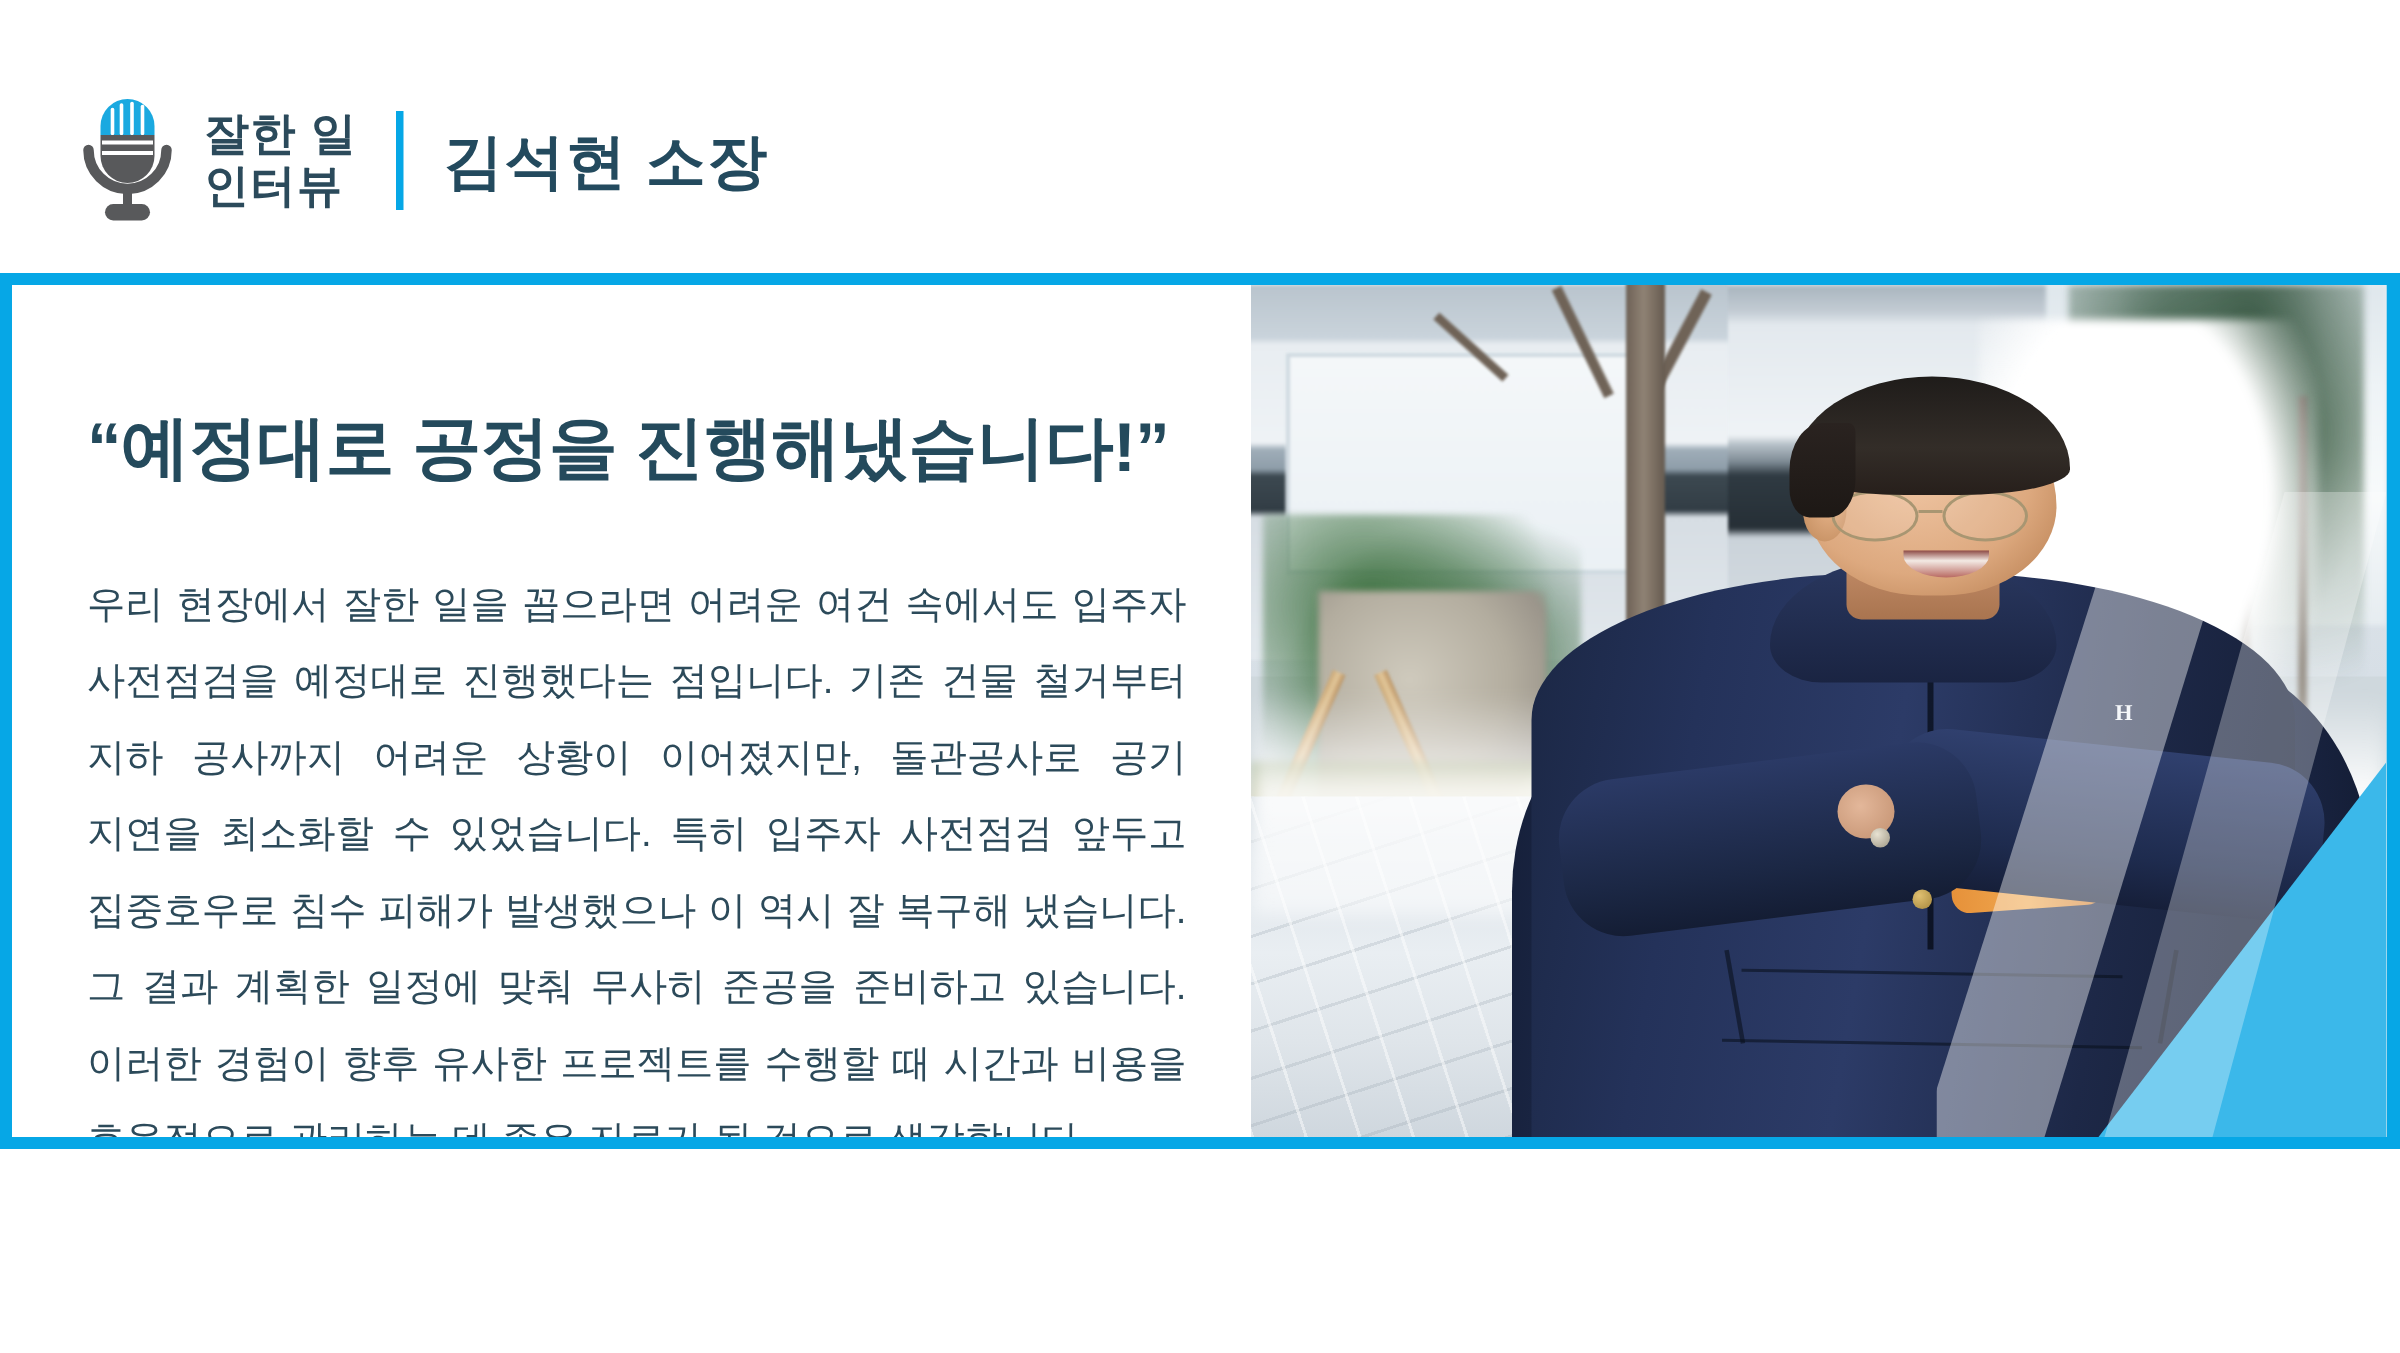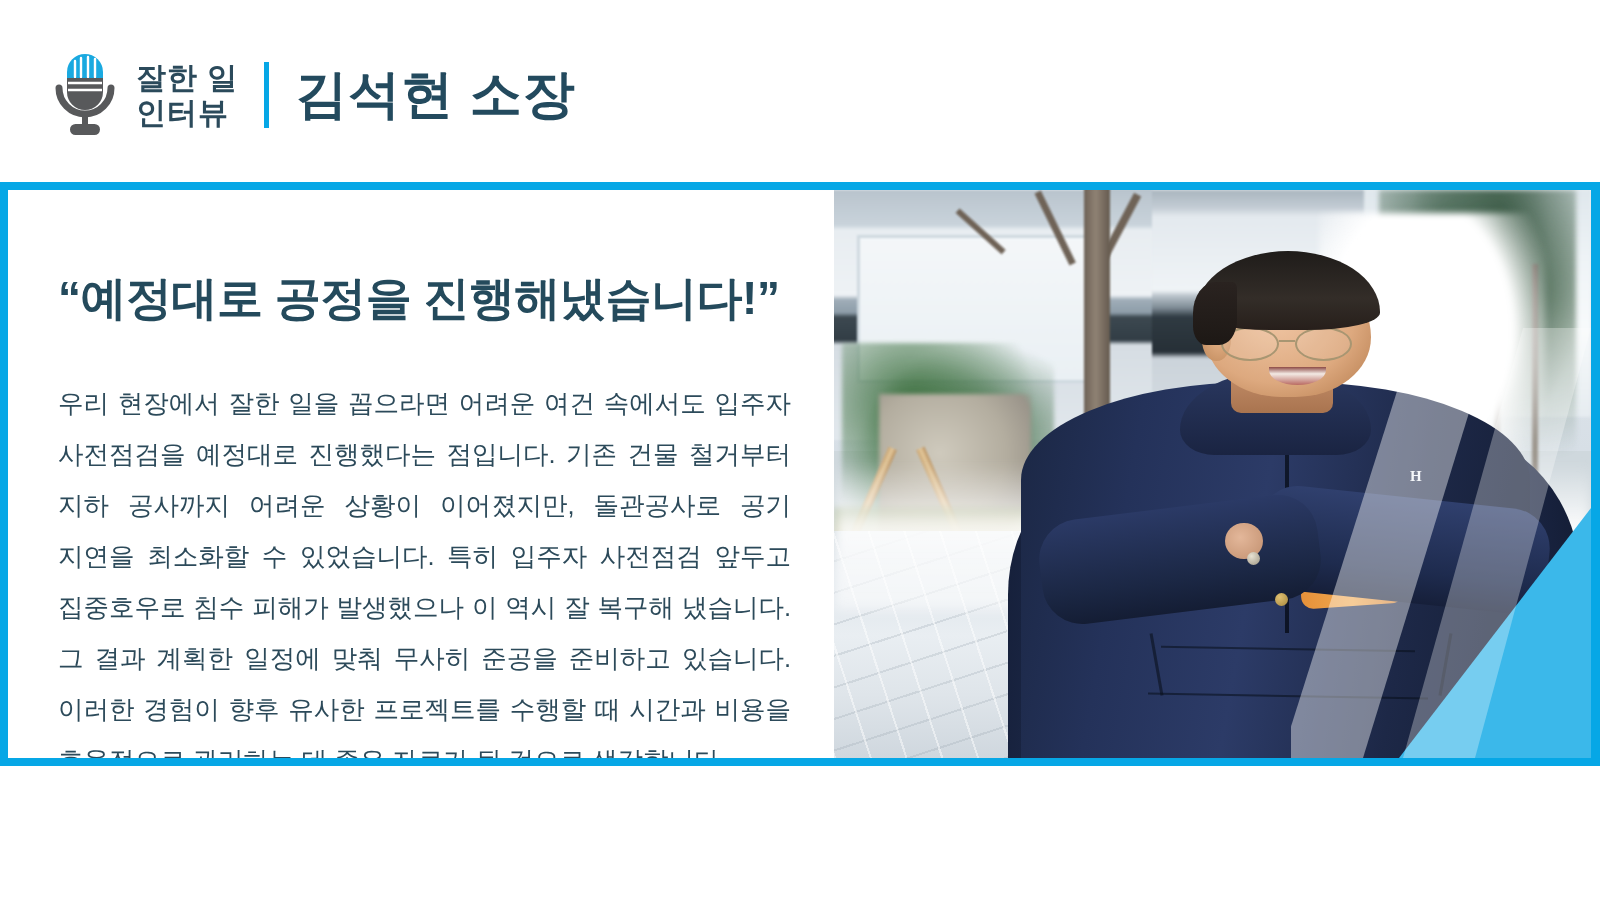--- a/index.html
+++ b/index.html
@@ -9,21 +9,21 @@
     width: 1600px;
     height: 902px;
     background: #ffffff;
     font-family: "Liberation Sans", "DejaVu Sans", sans-serif;
     overflow: hidden;
   }
 
   
   .header {
     position: absolute;
-    left: 0; top: 4px;
+    left: 0; top: 16px;
     width: 1600px;
     height: 182px;
     background: #ffffff;
     display: flex;
     align-items: center;
     padding-left: 54px;
   }
 
   
   .mic-icon {
@@ -52,21 +52,21 @@
 
   .divider-bar {
     width: 5px;
     height: 66px;
     background: #06a7e6;
     margin: 0 26px 0 4px;
     flex: 0 0 auto;
   }
 
   .person-title {
-    font-size: 52px;
+    font-size: 40px;
     font-weight: 700;
     color: #234a5e;
     letter-spacing: 1px;
     white-space: nowrap;
   }
 
   
   .card {
     position: absolute;
     left: 0;

